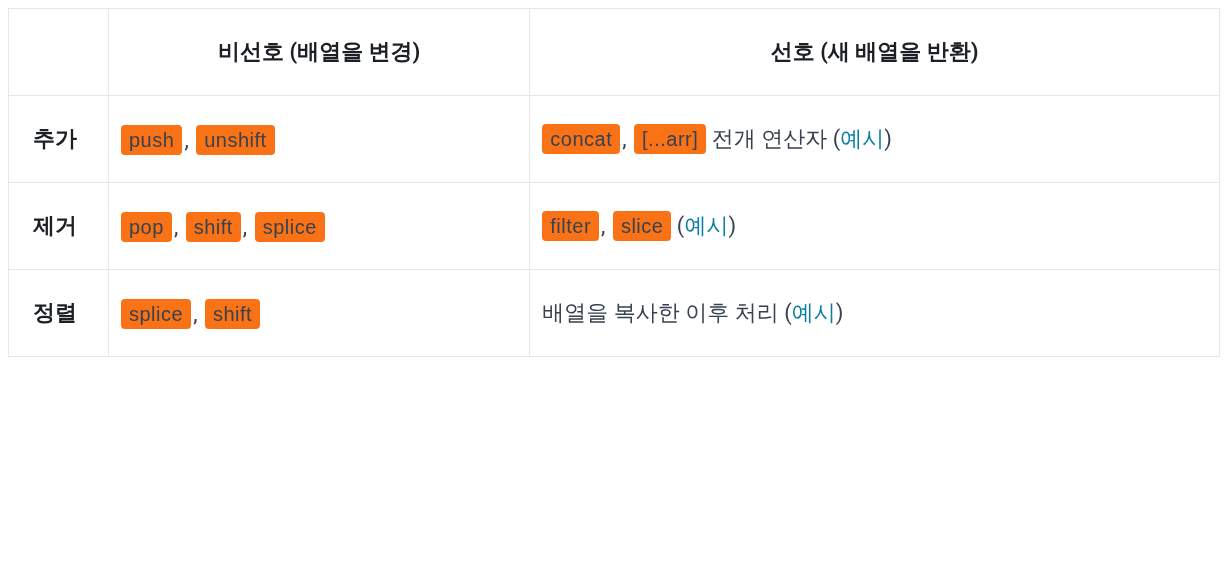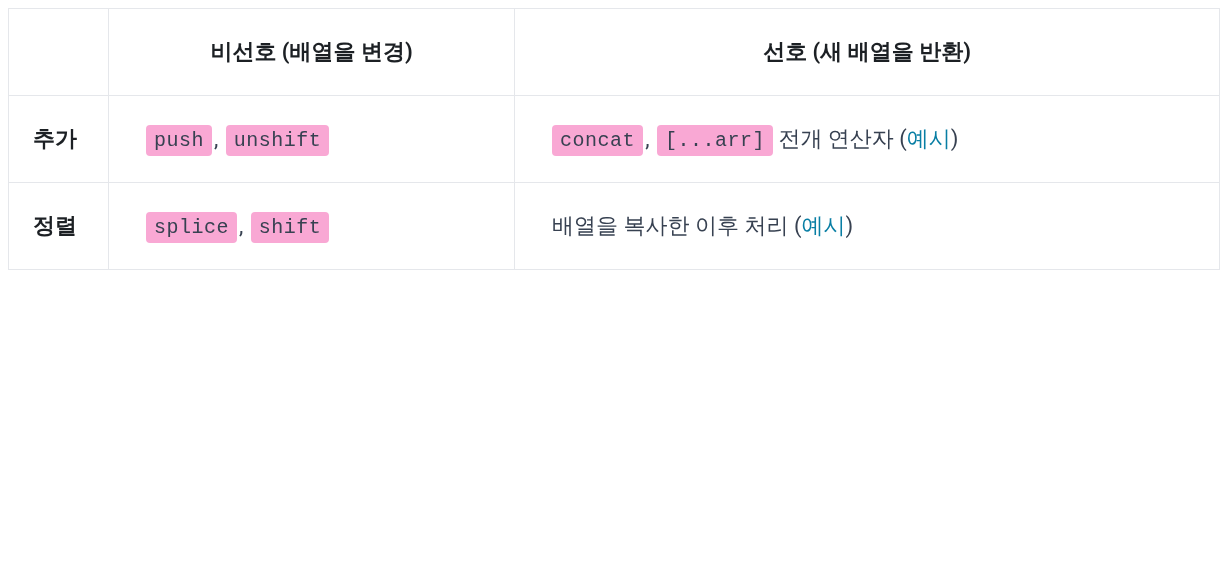--- a/index.html
+++ b/index.html
@@ -14,21 +14,21 @@
       padding: 8px;
     }
     table {
       width: 100%;
       border-collapse: collapse;
       border: 1px solid #e5e7eb;
       border-radius: 8px;
     }
     th, td {
       border: 1px solid #e5e7eb;
-      padding: 28px 37px;
+      padding: 28px 12px;
       text-align: left;
       vertical-align: middle;
       font-size: 22px;
     }
     th {
       font-weight: 700;
       text-align: center;
       color: #1c2024;
     }
     th:first-child {
@@ -37,22 +37,22 @@
       padding-right: 16px;
     }
     td:first-child {
       text-align: left;
       padding-left: 24px;
       padding-right: 24px;
       color: #1c2024;
       font-weight: 700;
     }
     code {
-      font-family: Liberation Mono, monospace;
-      background: #f9a8d4;
+      font-family: Liberation Sans, sans-serif;
+      background: #f97316;
       padding: 4px 8px;
       border-radius: 4px;
       font-size: 20px;
       color: #374151;
       letter-spacing: 0.5px;
     }
     .link {
       color: #087ea4;
       cursor: pointer;
       font-family: Liberation Serif, serif;
@@ -75,18 +75,23 @@
       <th>선호 (새 배열을 반환)</th>
     </tr>
   </thead>
   <tbody id="table-body">
   <tr>
         <td>추가</td>
         <td><code>push</code><span class="comma-space cell-text">, </span><code>unshift</code></td>
         <td><code>concat</code><span class="comma-space cell-text">, </span><code>[...arr]</code><span class="cell-text"> 전개 연산자 (</span><span class="link">예시</span><span class="cell-text">)</span></td>
       </tr>
       <tr>
+        <td>제거</td>
+        <td><code>pop</code><span class="comma-space cell-text">, </span><code>shift</code><span class="comma-space cell-text">, </span><code>splice</code></td>
+        <td><code>filter</code><span class="comma-space cell-text">, </span><code>slice</code><span class="cell-text"> (</span><span class="link">예시</span><span class="cell-text">)</span></td>
+      </tr>
+      <tr>
         <td>정렬</td>
         <td><code>splice</code><span class="comma-space cell-text">, </span><code>shift</code></td>
         <td><span class="cell-text">배열을 복사한 이후 처리 (</span><span class="link">예시</span><span class="cell-text">)</span></td>
       </tr>
     </tbody>
 </table>
 
 </body></html>

